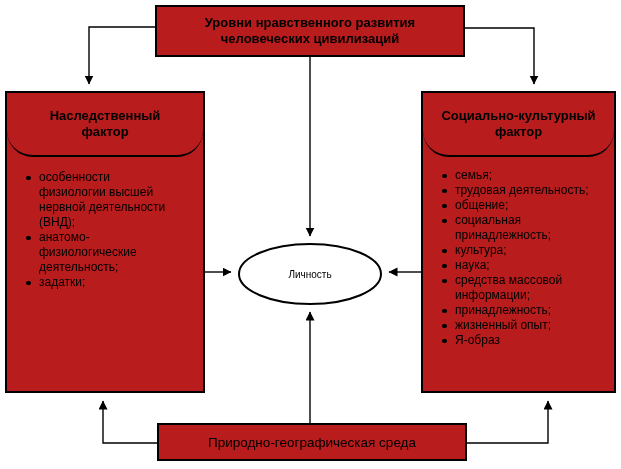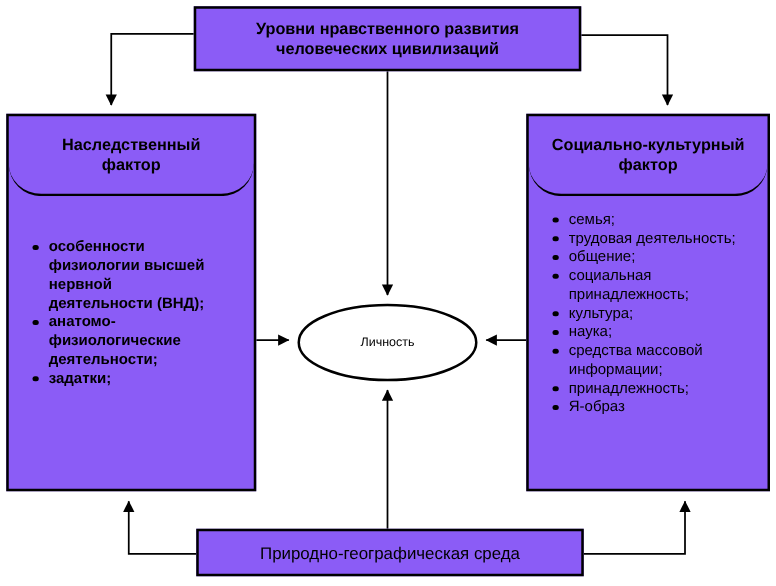--- a/index.html
+++ b/index.html
@@ -1,40 +1,40 @@
 <!DOCTYPE html>
 <html><head>
 <meta charset="utf-8">
 <style>
   html,body{margin:0;padding:0;background:#ffffff;}
   .canvas{
     position:relative;width:621px;height:469px;background:#ffffff;
     font-family:"Liberation Sans",sans-serif;color:#000;overflow:hidden;
   }
   .box{
-    position:absolute;background:#8b5cf6;border:2px solid #000;box-sizing:border-box;
+    position:absolute;background:#b91c1c;border:2px solid #000;box-sizing:border-box;
   }
   .title-box{
     left:155px;top:5px;width:310px;height:52px;
     display:flex;align-items:center;justify-content:center;
     text-align:center;font-weight:bold;font-size:13px;line-height:16px;
     white-space:pre-line;z-index:2;
   }
   .factor-box{top:91px;width:200px;height:302px;z-index:2;}
   .factor-box.left{left:5px;}
   .factor-box.right{left:421px;width:195px;}
   .factor-header{
     height:64px;border-bottom:2px solid #000;box-sizing:border-box;
     display:flex;align-items:center;justify-content:center;text-align:center;
     font-weight:bold;font-size:13px;line-height:16px;white-space:pre-line;border-radius:26px;
   }
   .factor-list{
     margin:0;list-style:none;font-size:12px;line-height:15px;
   }
-  .factor-list.left-list{padding:33px 0 0 18px;width:150px;font-weight:bold;}
+  .factor-list.left-list{padding:13px 0 0 18px;width:150px;}
   .factor-list.right-list{padding:11px 0 0 18px;width:165px;}
   .factor-list li{position:relative;padding-left:14px;margin:0;}
   .factor-list li::before{
     content:"";position:absolute;left:1px;top:5.5px;width:4.5px;height:4.5px;
     border-radius:50%;background:#000;
   }
   .ellipse-label{
     position:absolute;left:239px;top:246px;width:142px;height:56px;
     display:flex;align-items:center;justify-content:center;
     font-size:10px;z-index:3;
@@ -76,39 +76,40 @@
 человеческих цивилизаций</span>
   </div>
 
   <div class="box factor-box left">
     <div class="factor-header">
       <span>Наследственный
 фактор</span>
     </div>
     <ul class="factor-list left-list">
         <li>особенности физиологии высшей нервной деятельности (ВНД);</li>
-        <li>анатомо-физиологические деятельности;</li>
+        <li>анатомо-физиологические деятельность;</li>
         <li>задатки;</li>
       </ul>
   </div>
 
   <div class="box factor-box right">
     <div class="factor-header">
       <span>Социально-культурный
 фактор</span>
     </div>
     <ul class="factor-list right-list">
         <li>семья;</li>
         <li>трудовая деятельность;</li>
         <li>общение;</li>
         <li>социальная принадлежность;</li>
         <li>культура;</li>
         <li>наука;</li>
         <li>средства массовой информации;</li>
         <li>принадлежность;</li>
+        <li>жизненный опыт;</li>
         <li>Я-образ</li>
       </ul>
   </div>
 
   <div class="ellipse-label">
     <span>Личность</span>
   </div>
 
   <div class="box bottom-box">
     <span>Природно-географическая среда</span>

